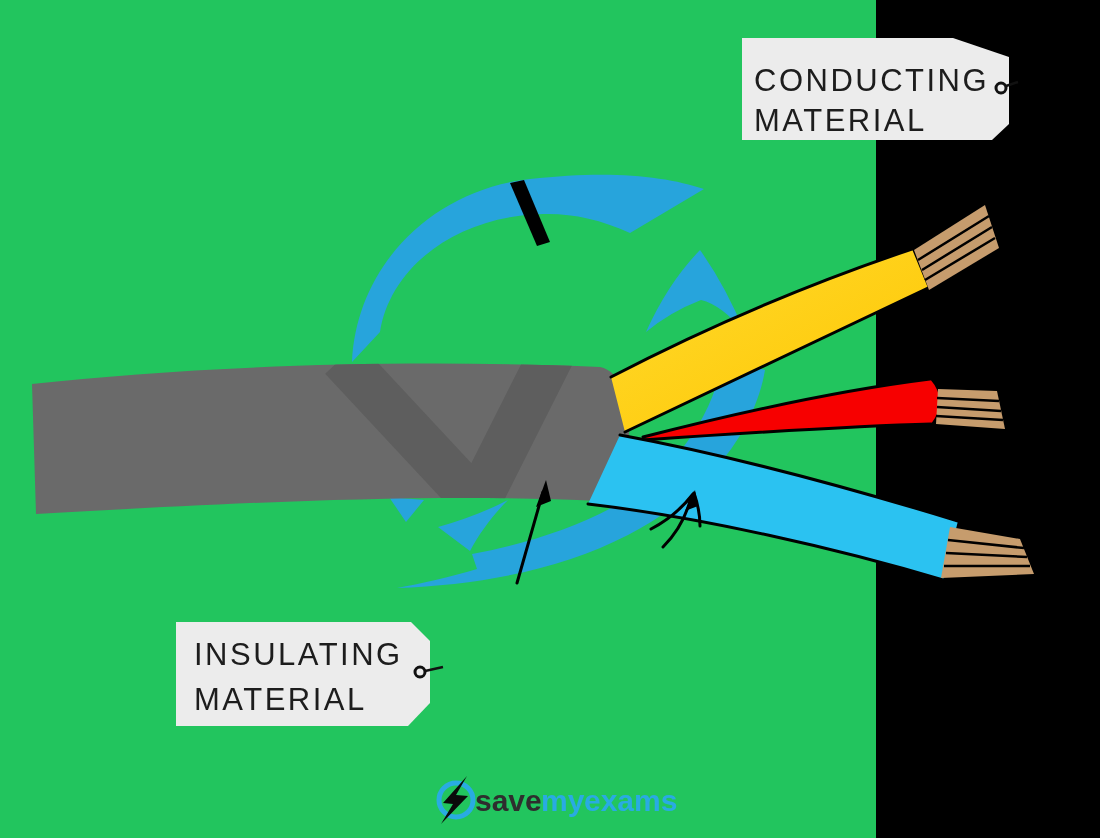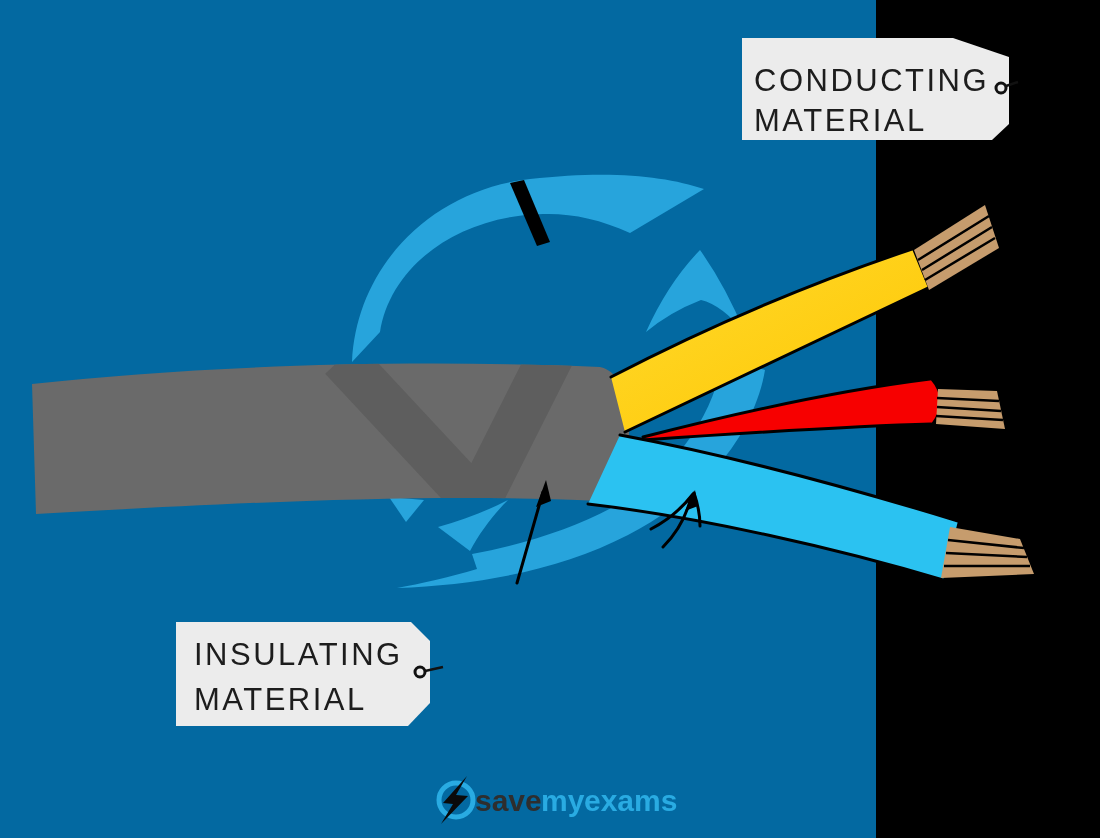--- a/index.html
+++ b/index.html
@@ -1,16 +1,16 @@
 <!DOCTYPE html>
 <html><head>
 <meta charset="utf-8">
 <style>
   html,body{margin:0;padding:0;background:#000;width:1100px;height:838px;overflow:hidden;}
-  .stage{position:relative;width:876px;height:838px;background:#0369a1;}
+  .stage{position:relative;width:876px;height:838px;background:#22c55e;}
   svg{position:absolute;left:0;top:0;}
   text{font-family:"Liberation Sans", sans-serif;}
   .tagtext{font-size:31px;letter-spacing:2.5px;fill:#1d1d1d;}
   .logotext{font-size:30px;font-weight:bold;}
 </style>
 </head>
 <body>
 
 <div class="stage">
 <svg width="1100" height="838" viewBox="0 0 1100 838">

